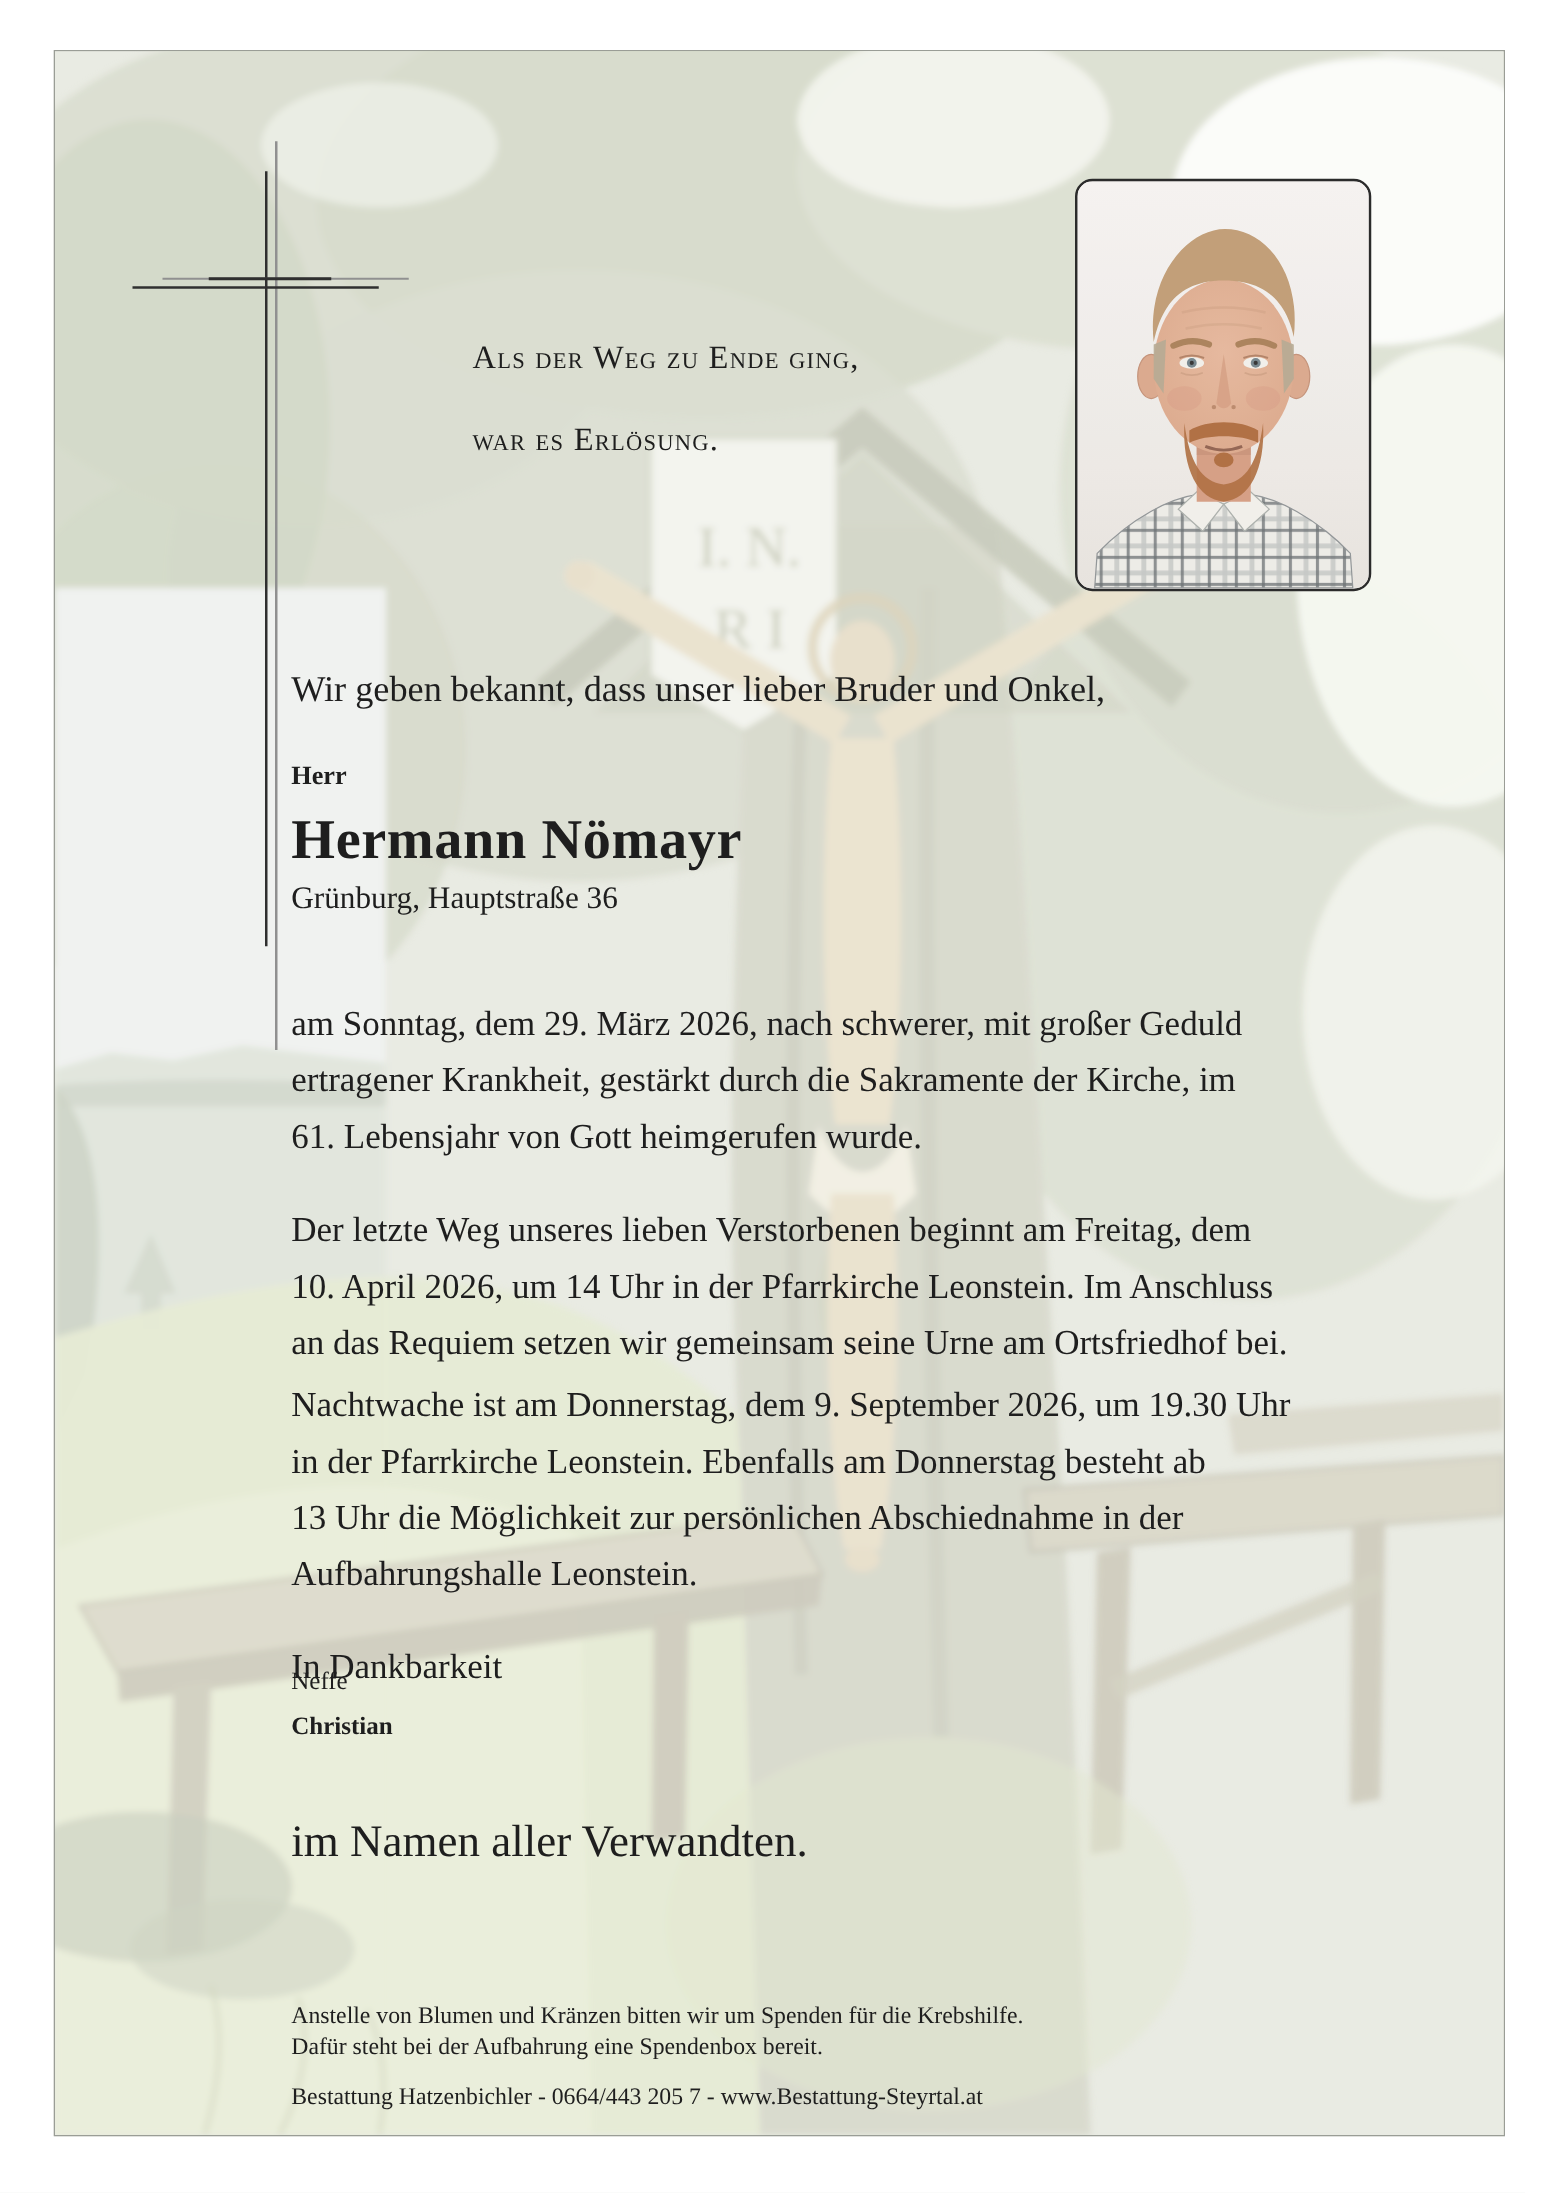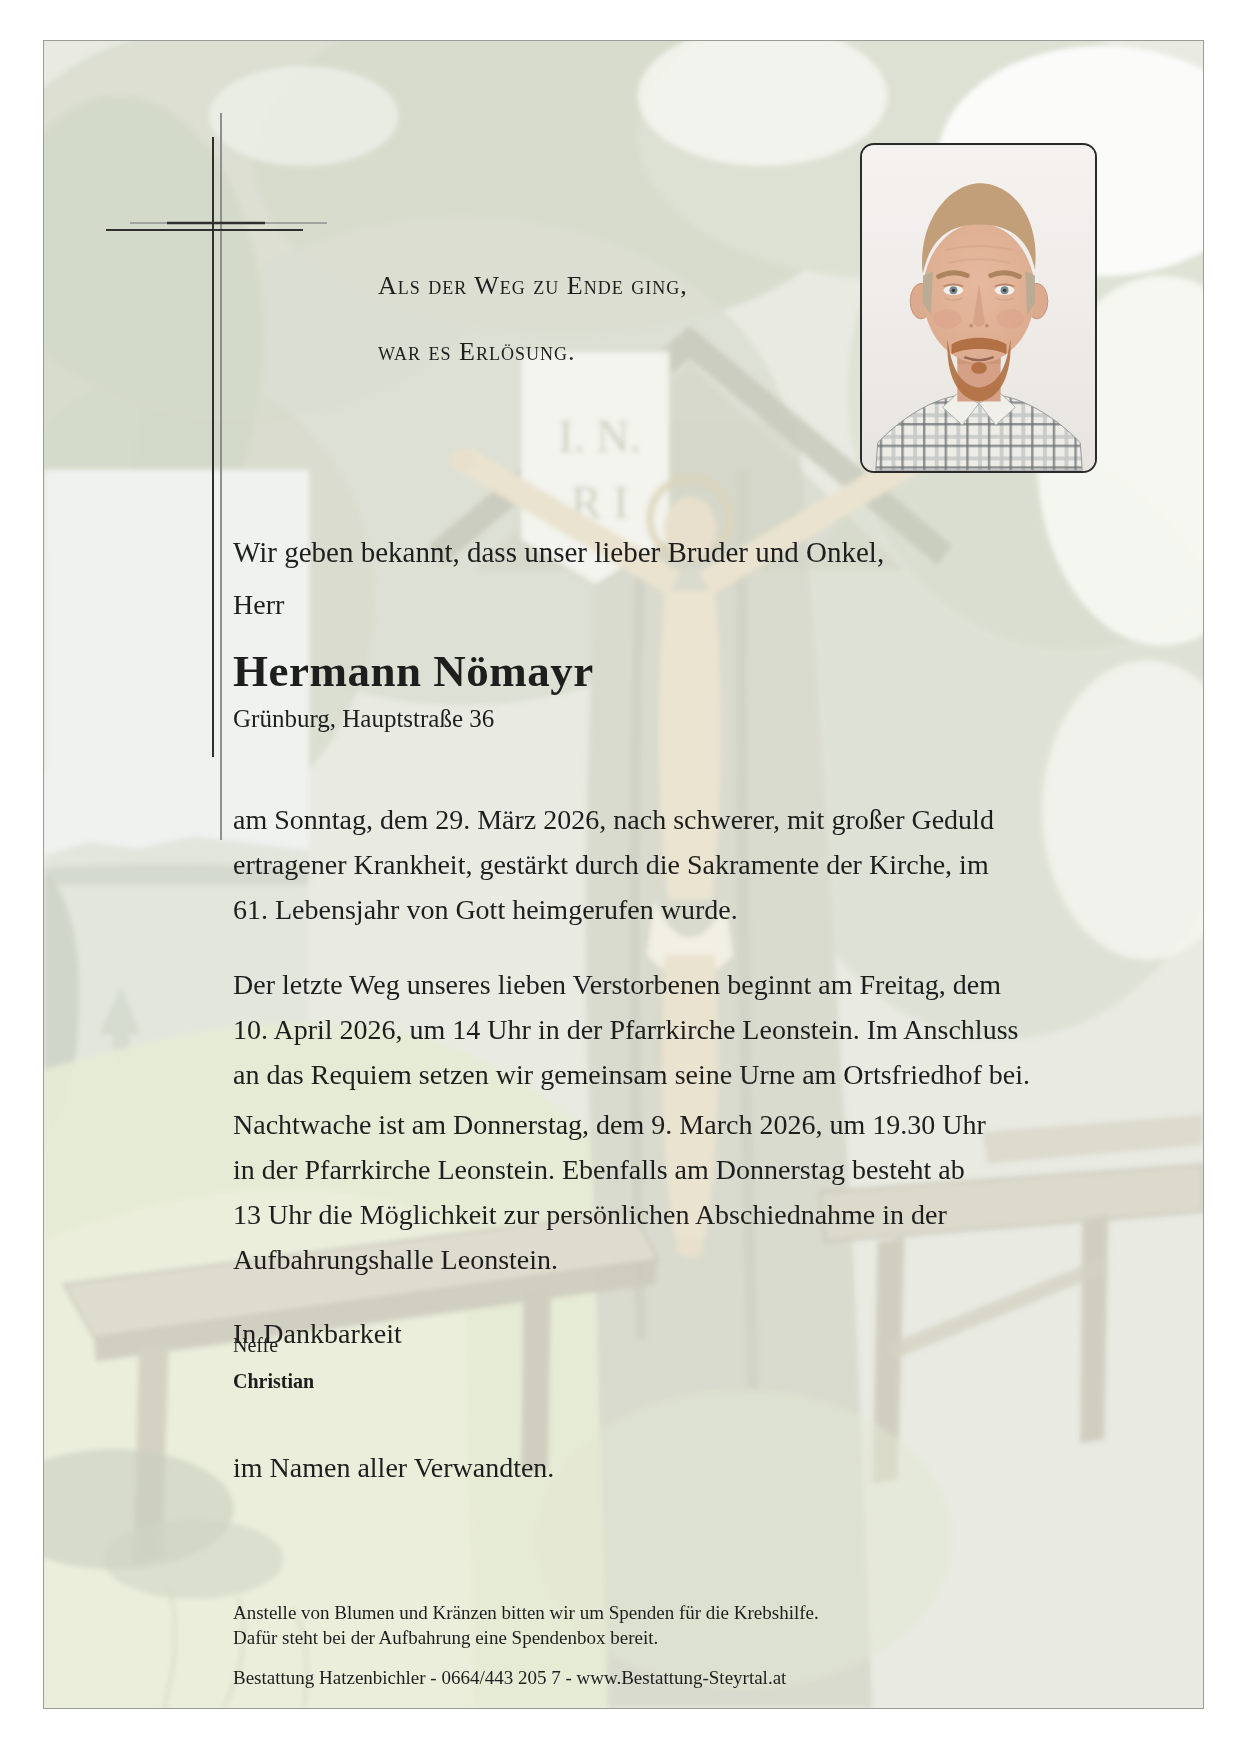--- a/index.html
+++ b/index.html
@@ -20,31 +20,31 @@
     position:absolute;left:860px;top:143px;width:237px;height:330px;
     border:2px solid #2b2b2b;border-radius:14px;overflow:hidden;box-sizing:border-box;
     background:#efedea;
   }
   .portrait svg{display:block;width:100%;height:100%;}
   
   .txt{position:absolute;white-space:pre-line;}
   .quote{left:378px;top:236px;width:400px;font-size:26px;line-height:33px;font-variant:small-caps;letter-spacing:1px;}
   .col{left:233px;width:1000px;}
   .announce{top:536px;font-size:29px;}
-  .salutation{top:589px;font-size:28px;}
+  .salutation{top:608px;font-size:21px;font-weight:bold;}
   .deceased-name{top:645px;font-size:45px;font-weight:bold;letter-spacing:0.5px;}
   .address{top:705px;font-size:25px;}
   .para{font-size:28px;line-height:45px;font-family:Liberation Serif, serif;}
   .p1{top:797px;}
   .p2{top:962px;}
   .p3{top:1102px;}
   .gratitude{top:1318px;font-size:28px;}
   .mourner{top:1370px;font-size:20px;font-weight:bold;}
   .relation{top:1334px;font-size:20px;}
-  .closing{top:1452px;font-size:28px;}
+  .closing{top:1452px;font-size:36px;}
   .donation{top:1600px;font-size:19px;line-height:25px;}
   .footerline{top:1667px;font-size:19px;}
 </style>
 </head>
 <body>
 
 <div class="sheet">
 
   <div class="bg-area">
     <svg viewBox="0 0 1161 1669" preserveAspectRatio="none">
@@ -212,21 +212,21 @@
   <div class="txt col salutation">Herr</div>
   <div class="txt col deceased-name">Hermann Nömayr</div>
   <div class="txt col address">Grünburg, Hauptstraße 36</div>
 
   <div class="txt col para p1">am Sonntag, dem 29. März 2026, nach schwerer, mit großer Geduld
 ertragener Krankheit, gestärkt durch die Sakramente der Kirche, im
 61. Lebensjahr von Gott heimgerufen wurde.</div>
   <div class="txt col para p2">Der letzte Weg unseres lieben Verstorbenen beginnt am Freitag, dem
 10. April 2026, um 14 Uhr in der Pfarrkirche Leonstein. Im Anschluss
 an das Requiem setzen wir gemeinsam seine Urne am Ortsfriedhof bei.</div>
-  <div class="txt col para p3">Nachtwache ist am Donnerstag, dem 9. March 2026, um 19.30 Uhr
+  <div class="txt col para p3">Nachtwache ist am Donnerstag, dem 9. September 2026, um 19.30 Uhr
 in der Pfarrkirche Leonstein. Ebenfalls am Donnerstag besteht ab
 13 Uhr die Möglichkeit zur persönlichen Abschiednahme in der
 Aufbahrungshalle Leonstein.</div>
 
   <div class="txt col gratitude">In Dankbarkeit</div>
   <div class="txt col mourner">Christian</div>
   <div class="txt col relation">Neffe</div>
   <div class="txt col closing">im Namen aller Verwandten.</div>
 
   <div class="txt col donation">Anstelle von Blumen und Kränzen bitten wir um Spenden für die Krebshilfe.

